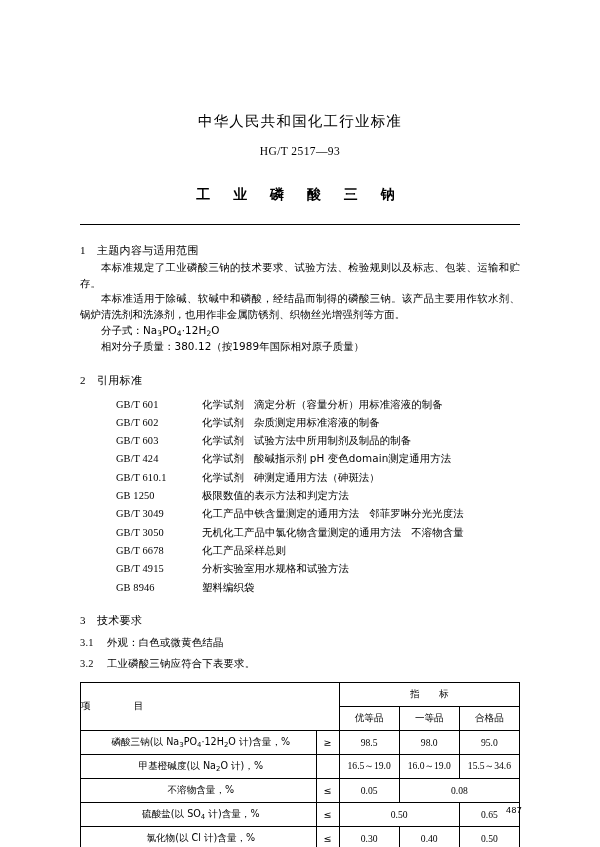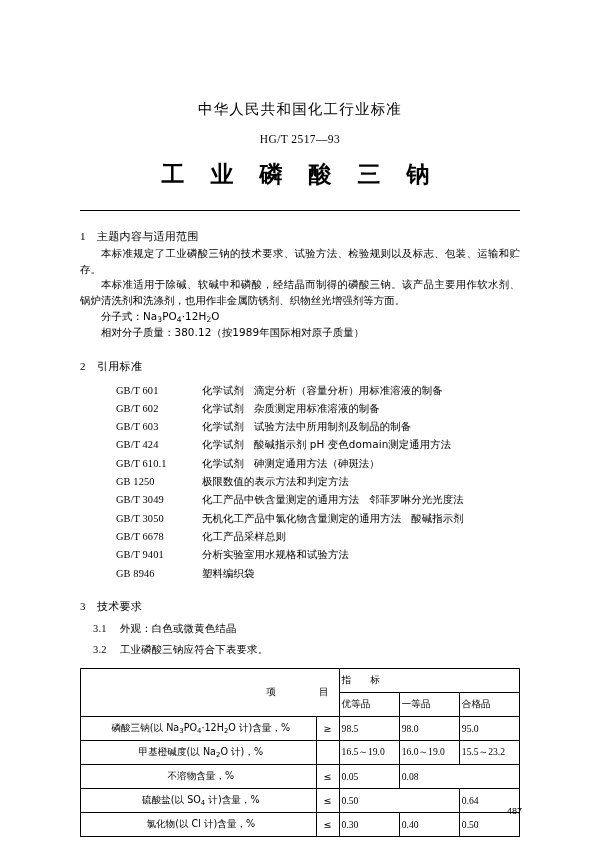--- a/index.html
+++ b/index.html
@@ -13,43 +13,43 @@
     font-family: "DejaVu Sans", sans-serif;
     color: #000000;
     position: relative;
     overflow: hidden;
   }
   .page {
     position: absolute;
     left: 0; top: 0;
     width: 600px;
     height: 596px;
-    padding: 4px;
+    padding: 16px;
     box-sizing: border-box;
   }
   .header-area {
     text-align: center;
     margin-top: 96px;
   }
   .std-org {
     font-size: 14.5px;
     letter-spacing: 1.2px;
     font-family: "DejaVu Sans", sans-serif;
   }
   .std-code {
     font-size: 11.5px;
     margin-top: 14px;
     letter-spacing: 0.4px;
     font-family: "Liberation Serif", serif;
   }
   .std-title {
-    font-size: 23px;
+    font-size: 14px;
     font-weight: bold;
     letter-spacing: 9px;
-    margin-top: 14px;
+    margin-top: 29px;
   }
   .rule {
     width: 440px;
     margin: 20px auto 0 auto;
     border-top: 1.6px solid #000;
   }
   .content {
     margin: 0 auto;
     width: 440px;
     font-size: 10.4px;
@@ -92,55 +92,55 @@
     display: inline-block;
     width: 10px;
   }
   .sub-head {
     margin-top: 5px;
     letter-spacing: 0.2px;
   }
   .sub-head .snum {
     display: inline-block;
     width: 27px;
-    margin-left: 13px;
   }
   table.spec {
     border-collapse: collapse;
     margin: 10px auto 0 auto;
     width: 440px;
     font-size: 9.6px;
   }
   table.spec td, table.spec th {
     border: 0.9px solid #000;
+    text-align: center;
     vertical-align: middle;
     padding: 5px 2px;
     font-weight: normal;
   }
   table.spec td.item {
     text-align: center;
     padding-left: 7px;
     white-space: nowrap;
   }
   table.spec td.itemhead {
-    text-align: right;
+    text-align: left;
     letter-spacing: 8px;
     padding-left: 0;
   }
   table.spec td.sym {
     width: 22px;
     text-align: center;
     padding: 0;
   }
   .pageno {
     position: absolute;
     right: 78px;
     top: 806px;
     font-size: 9px;
-    font-family: Liberation Sans, sans-serif;
+    font-family: Liberation Mono, monospace;
   }
   sub { font-size: 72%; vertical-align: -0.22em; }
   .tnum { font-family: "Liberation Serif", serif; }
 </style>
 </head>
 <body>
 
 <div class="page">
 
   <div class="header-area">
@@ -165,23 +165,23 @@
       <span class="num tnum">2</span><span>引用标准</span>
     </div>
     <div class="ref-list">
       <div class="ref-item"><span class="code">GB/T 601</span><span class="gap1"></span><span>化学试剂</span><span class="gap2"></span><span>滴定分析（容量分析）用标准溶液的制备</span></div>
       <div class="ref-item"><span class="code">GB/T 602</span><span class="gap1"></span><span>化学试剂</span><span class="gap2"></span><span>杂质测定用标准溶液的制备</span></div>
       <div class="ref-item"><span class="code">GB/T 603</span><span class="gap1"></span><span>化学试剂</span><span class="gap2"></span><span>试验方法中所用制剂及制品的制备</span></div>
       <div class="ref-item"><span class="code">GB/T 424</span><span class="gap1"></span><span>化学试剂</span><span class="gap2"></span><span>酸碱指示剂 pH 变色domain测定通用方法</span></div>
       <div class="ref-item"><span class="code">GB/T 610.1</span><span class="gap1"></span><span>化学试剂</span><span class="gap2"></span><span>砷测定通用方法（砷斑法）</span></div>
       <div class="ref-item"><span class="code">GB 1250</span><span class="gap1"></span><span>极限数值的表示方法和判定方法</span></div>
       <div class="ref-item"><span class="code">GB/T 3049</span><span class="gap1"></span><span>化工产品中铁含量测定的通用方法</span><span class="gap2"></span><span>邻菲罗啉分光光度法</span></div>
-      <div class="ref-item"><span class="code">GB/T 3050</span><span class="gap1"></span><span>无机化工产品中氯化物含量测定的通用方法</span><span class="gap2"></span><span>酸碱指示剂</span></div>
+      <div class="ref-item"><span class="code">GB/T 3050</span><span class="gap1"></span><span>无机化工产品中氯化物含量测定的通用方法</span><span class="gap2"></span><span>不溶物含量</span></div>
       <div class="ref-item"><span class="code">GB/T 6678</span><span class="gap1"></span><span>化工产品采样总则</span></div>
-      <div class="ref-item"><span class="code">GB/T 9401</span><span class="gap1"></span><span>分析实验室用水规格和试验方法</span></div>
+      <div class="ref-item"><span class="code">GB/T 4915</span><span class="gap1"></span><span>分析实验室用水规格和试验方法</span></div>
       <div class="ref-item"><span class="code">GB 8946</span><span class="gap1"></span><span>塑料编织袋</span></div>
     </div>
 
     <div class="sec-head">
       <span class="num tnum">3</span><span>技术要求</span>
     </div>
     <div class="sub-head">
       <span class="snum tnum">3.1</span><span>外观：白色或微黄色结晶</span>
     </div>
     <div class="sub-head">
@@ -205,33 +205,33 @@
           <td class="sym">≥</td>
           <td class="tnum">98.5</td>
           <td class="tnum">98.0</td>
           <td class="tnum">95.0</td>
         </tr>
         <tr>
           <td class="item">甲基橙碱度(以 Na<sub>2</sub>O 计)，%</td>
           <td class="sym"></td>
           <td class="tnum">16.5～19.0</td>
           <td class="tnum">16.0～19.0</td>
-          <td class="tnum">15.5～23.2</td>
+          <td class="tnum">15.5～34.6</td>
         </tr>
         <tr>
           <td class="item">不溶物含量，%</td>
           <td class="sym">≤</td>
           <td colspan="1" class="tnum">0.05</td>
           <td colspan="2" class="tnum">0.08</td>
         </tr>
         <tr>
           <td class="item">硫酸盐(以 SO<sub>4</sub> 计)含量，%</td>
           <td class="sym">≤</td>
           <td colspan="2" class="tnum">0.50</td>
-          <td colspan="1" class="tnum">0.64</td>
+          <td colspan="1" class="tnum">0.65</td>
         </tr>
         <tr>
           <td class="item">氯化物(以 Cl 计)含量，%</td>
           <td class="sym">≤</td>
           <td class="tnum">0.30</td>
           <td class="tnum">0.40</td>
           <td class="tnum">0.50</td>
         </tr>
       </tbody>
   </table>

